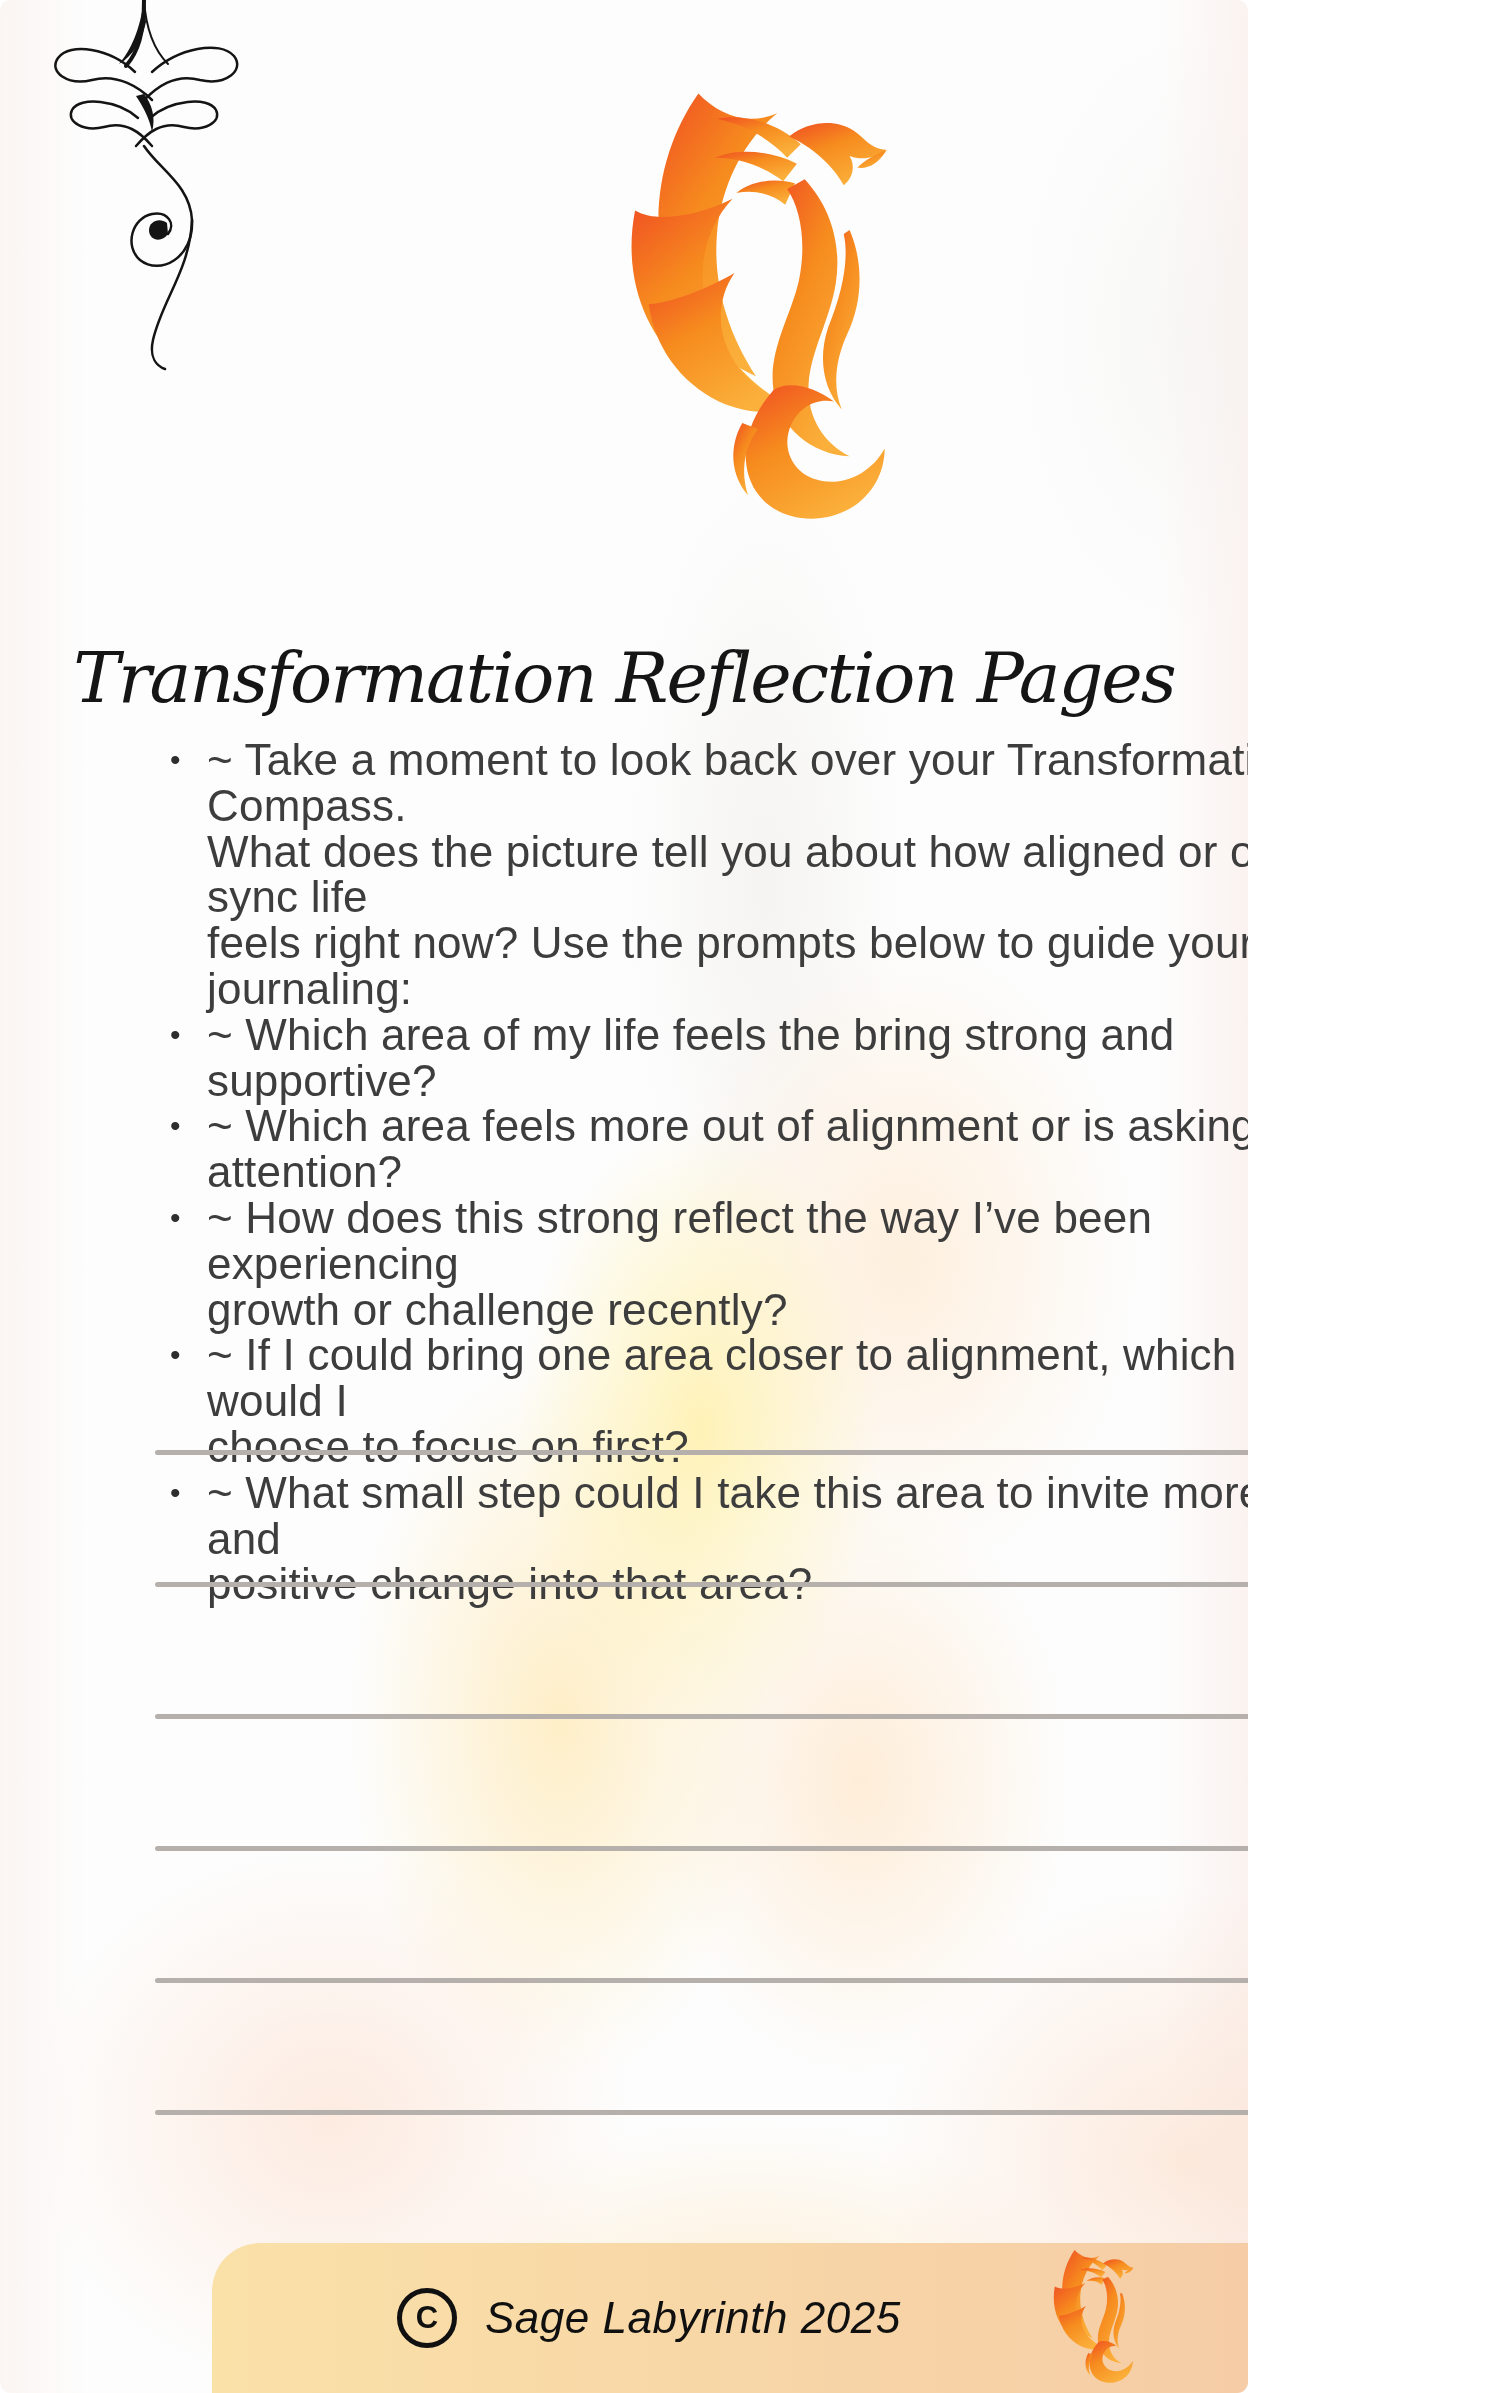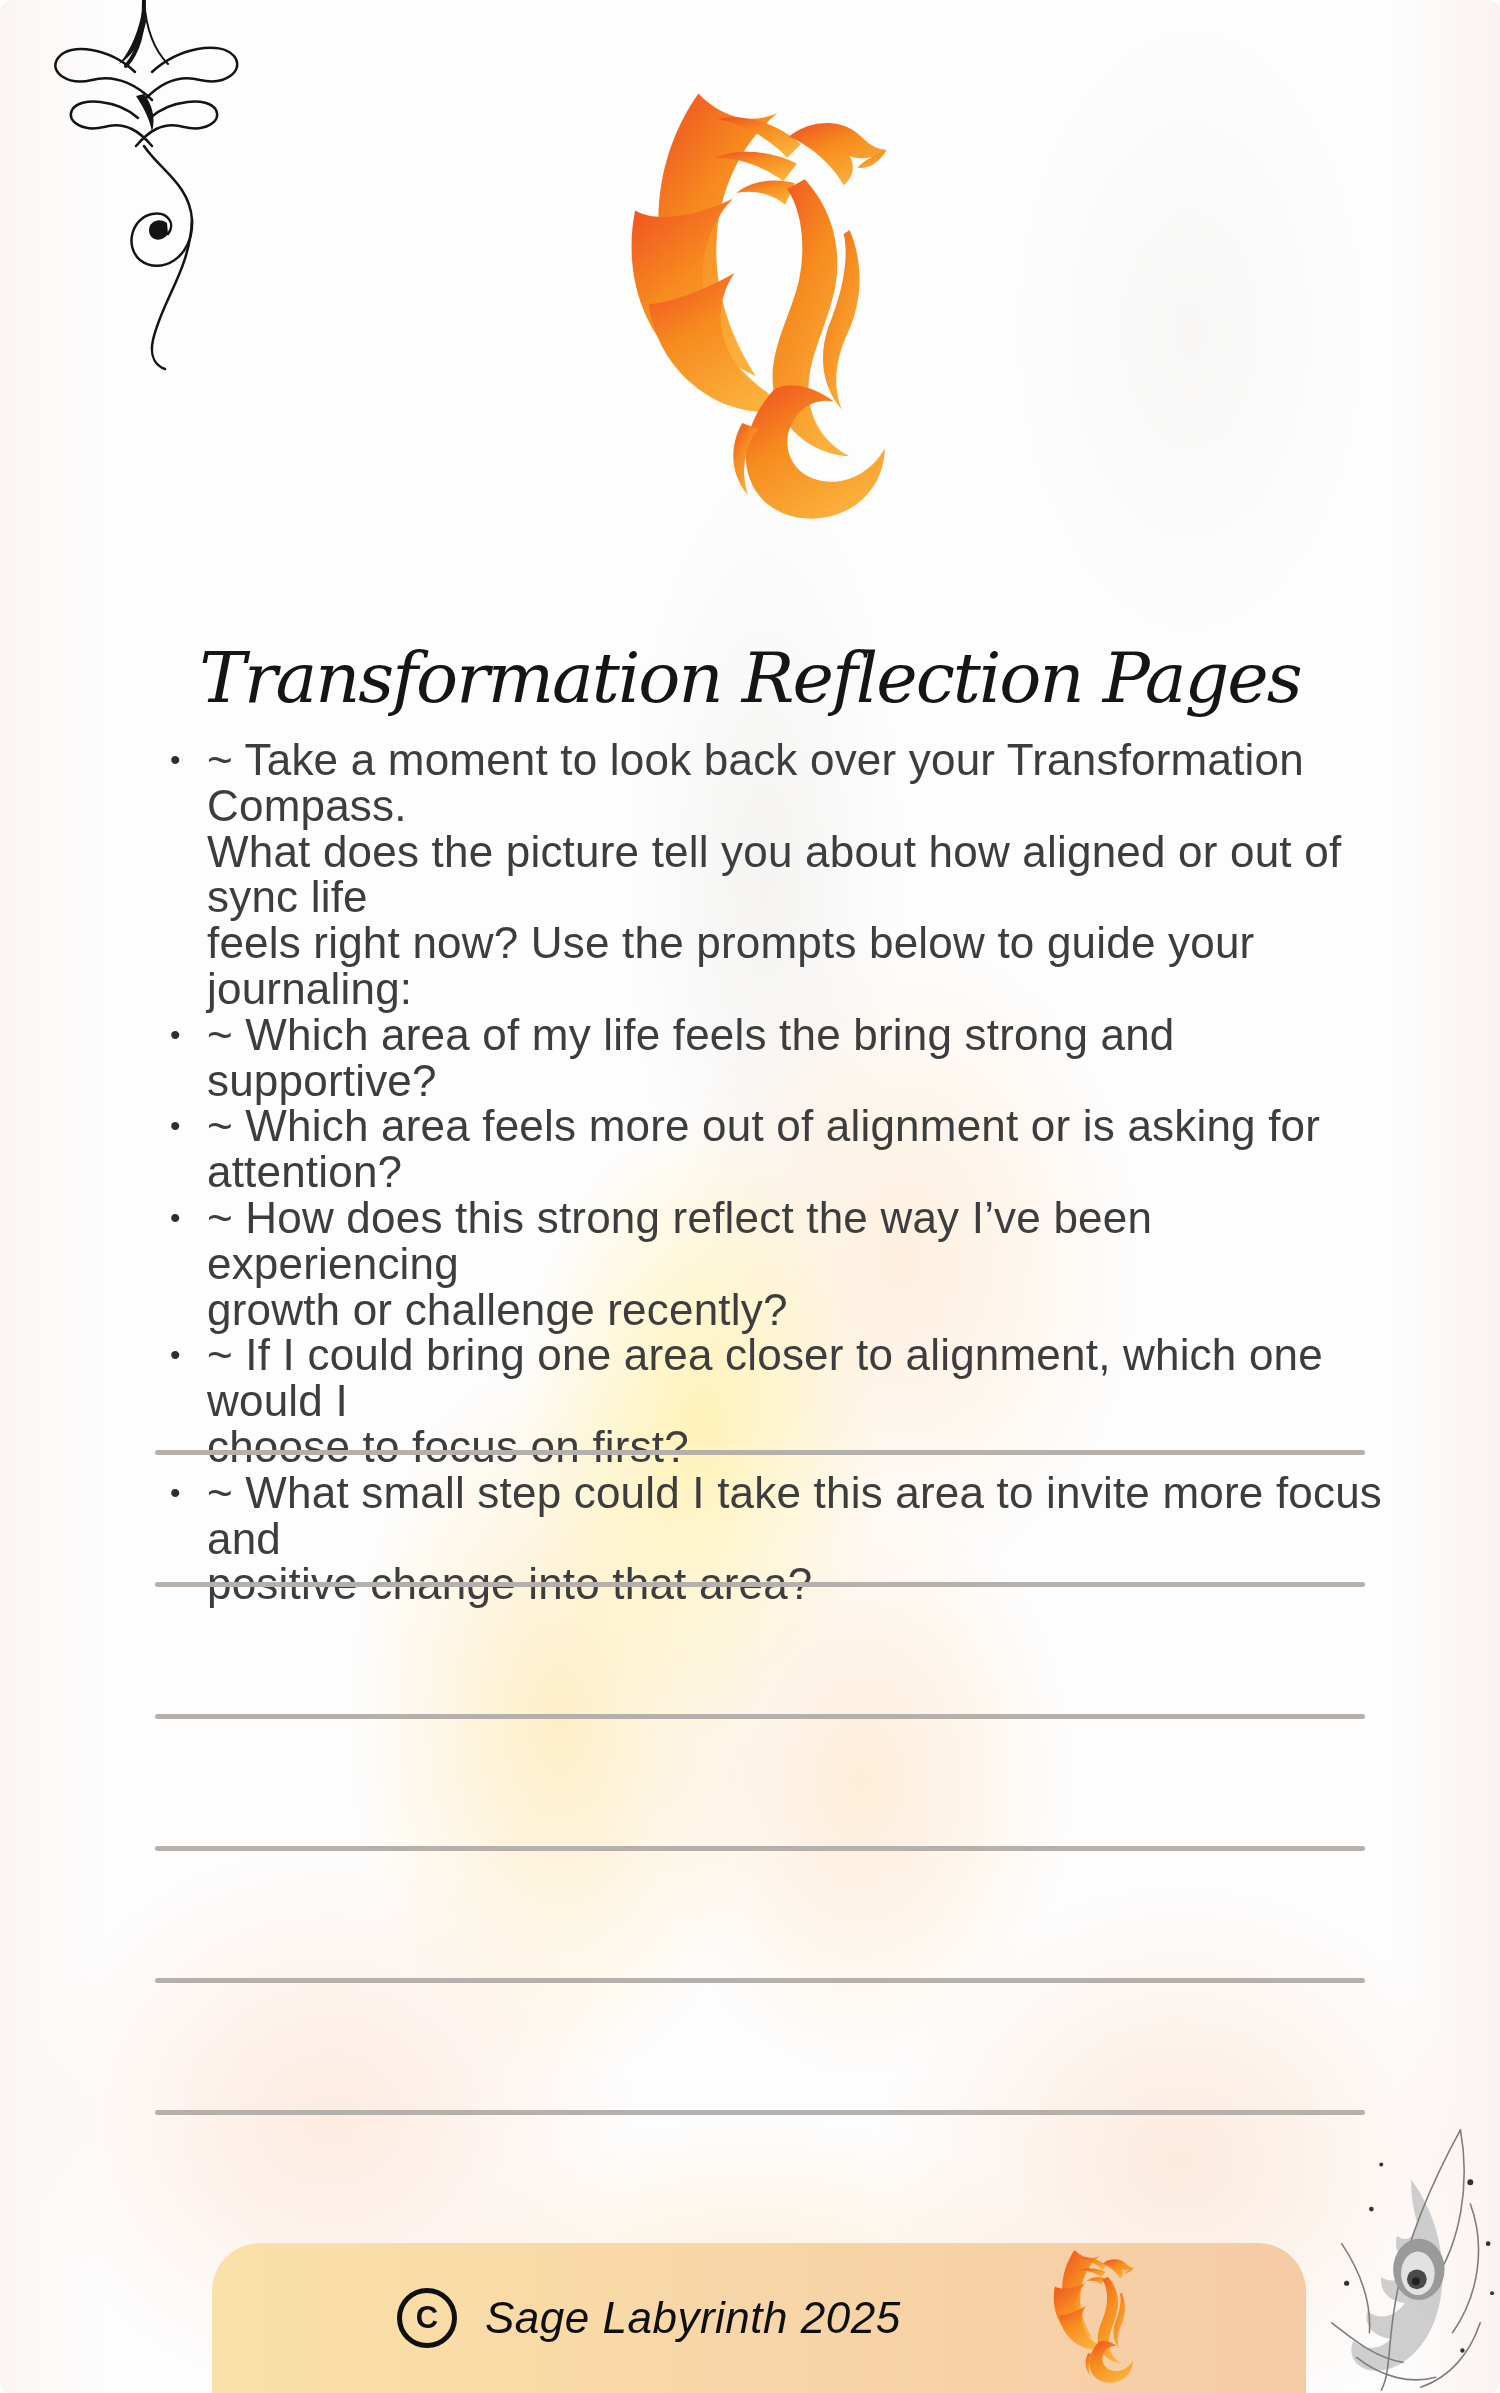--- a/index.html
+++ b/index.html
@@ -1,19 +1,19 @@
 <!DOCTYPE html>
 <html style="--title-color: #151515; --body-color: #3D3D3D; --line-color: #B5B0AB; --footer-start: #FAE1A8; --footer-end: #F5CBA6;"><head>
 <meta charset="utf-8">
 <style>
   html,body{margin:0;padding:0;}
   body{background:#ffffff;}
   .page{
     position:relative;
-    width:1500px;height:2393px;
+    width:1248px;height:2393px;
     overflow:hidden;
     background-color:#fdfdfd;
     background-image:
       radial-gradient(ellipse 260px 440px at 700px 1430px, rgba(255,241,175,.90), rgba(255,241,175,0) 70%),
       radial-gradient(ellipse 300px 520px at 560px 1720px, rgba(255,236,190,.85), rgba(255,236,190,0) 70%),
       radial-gradient(ellipse 340px 460px at 900px 1260px, rgba(255,228,196,.55), rgba(255,228,196,0) 70%),
       radial-gradient(ellipse 300px 420px at 860px 1780px, rgba(255,224,186,.55), rgba(255,224,186,0) 70%),
       radial-gradient(ellipse 430px 390px at 330px 2120px, rgba(253,223,205,.60), rgba(253,223,205,0) 70%),
       radial-gradient(ellipse 430px 390px at 1180px 2160px, rgba(252,219,196,.55), rgba(252,219,196,0) 70%),
       radial-gradient(ellipse 520px 300px at 750px 2330px, rgba(255,230,190,.65), rgba(255,230,190,0) 70%),

